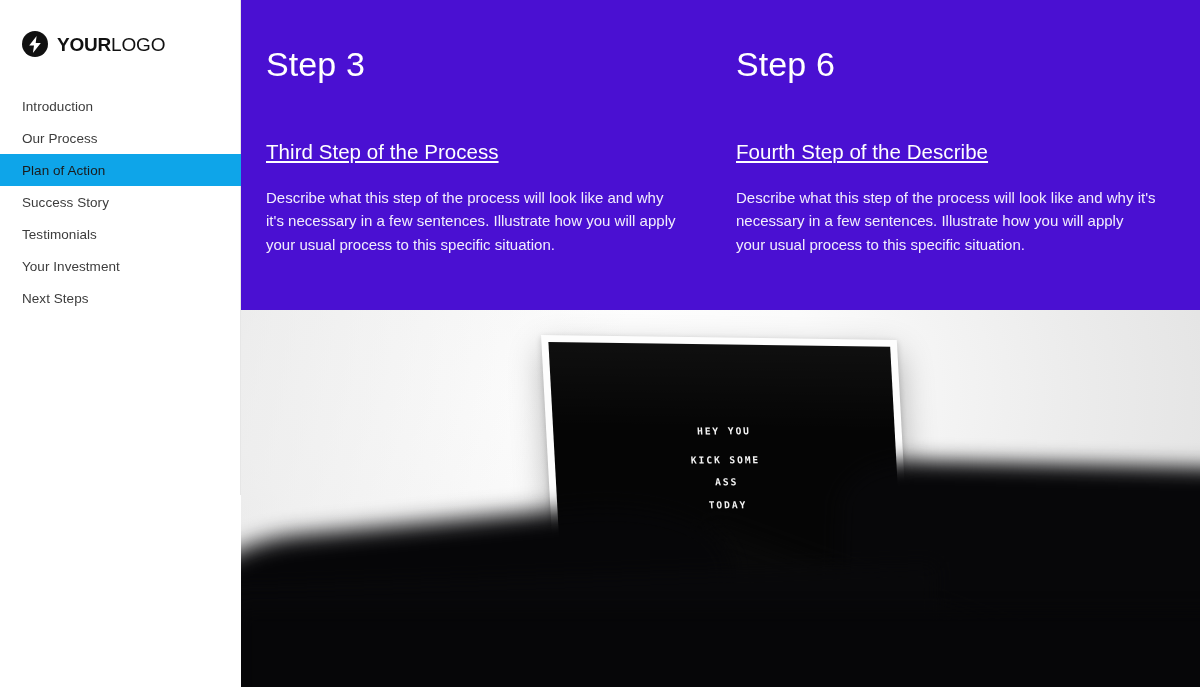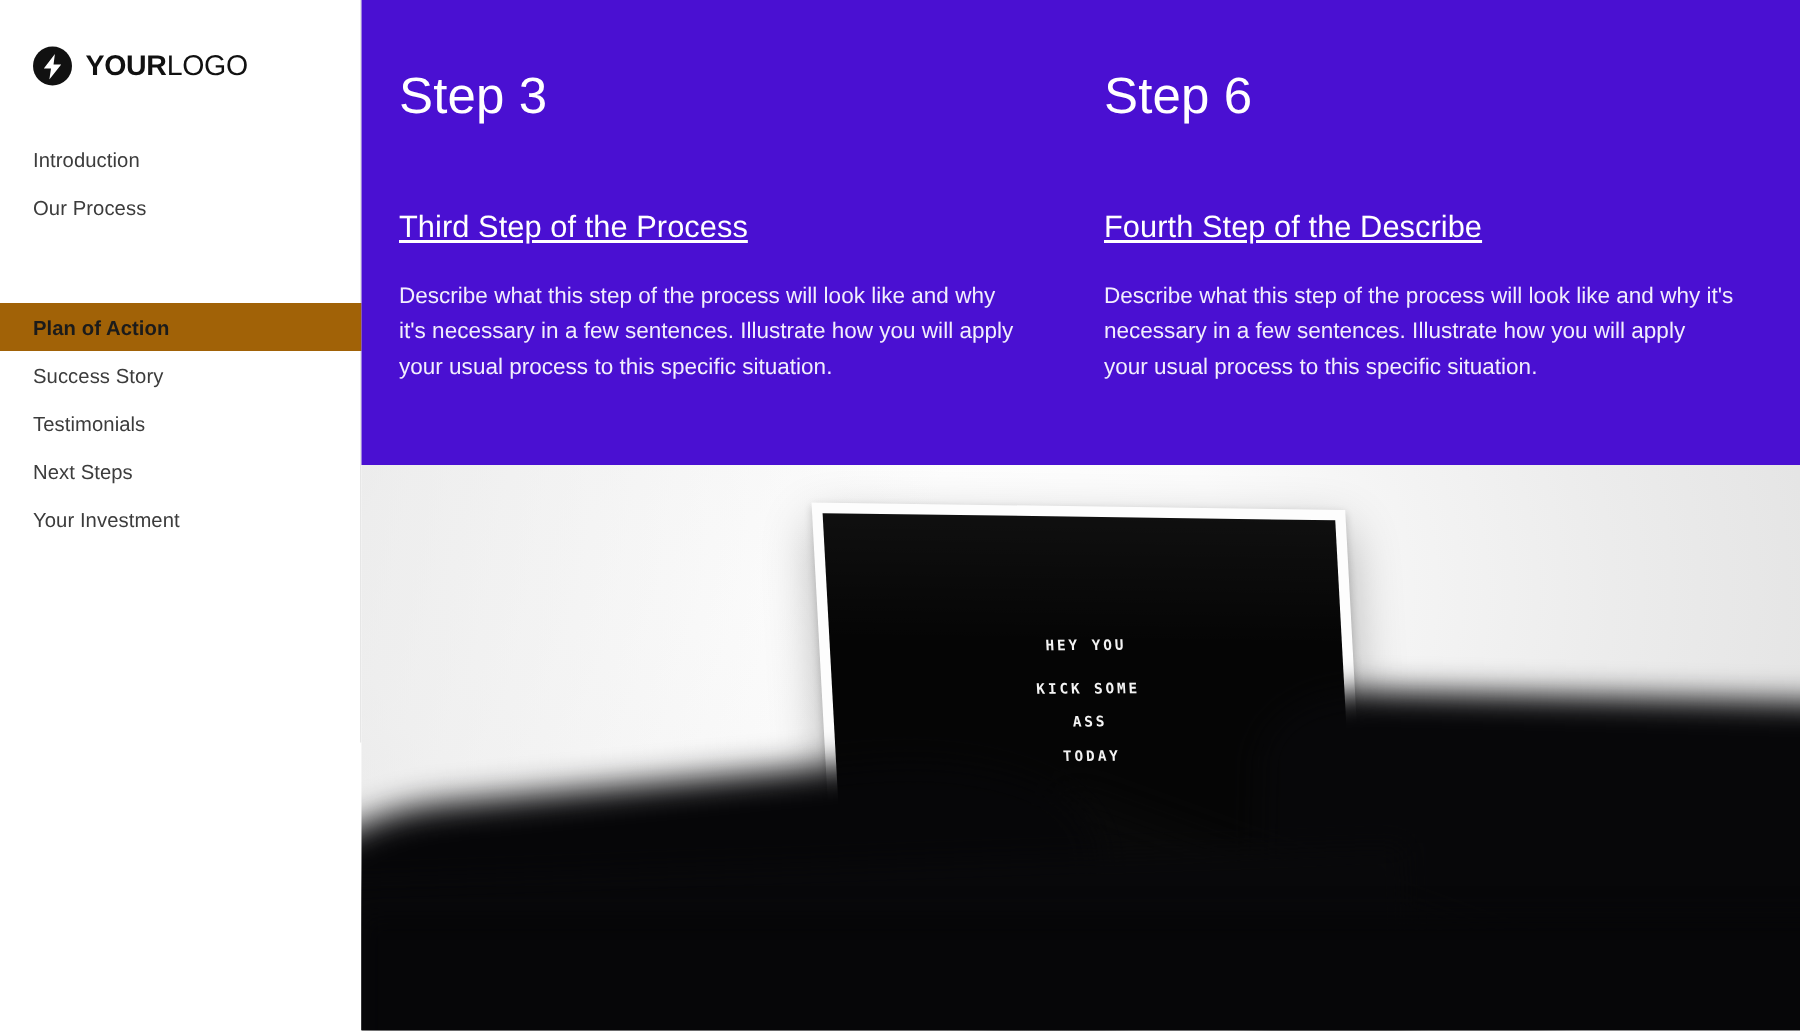--- a/index.html
+++ b/index.html
@@ -29,21 +29,21 @@
   .logo-text .b { font-weight:700; color:#111111; }
   .logo-text .l { font-weight:400; color:#111111; }
 
   #nav { margin-top:33px; }
   .nav-item {
     height:32px; display:flex; align-items:center;
     padding-left:22px; font-size:13.5px; color:#3c3c3c;
     letter-spacing:0.05px; cursor:pointer; width:241px;
   }
   .nav-item.active {
-    background:#a16207; color:#1b1b1b; font-weight:700;margin-top:48px;
+    background:#0ea5e9; color:#1b1b1b; font-weight:400;
   }
 
   
   #main { flex:1; position:relative; height:687px; }
 
   #purple {
     position:absolute; left:0; top:0; width:959px; height:310px;
     background:#4a10d2; overflow:hidden;
   }
   .cols { display:flex; padding:46px 0 0 25px; gap:0; }
@@ -167,24 +167,24 @@
       <div class="nav-item active">
         <span>Plan of Action</span>
       </div>
       <div class="nav-item">
         <span>Success Story</span>
       </div>
       <div class="nav-item">
         <span>Testimonials</span>
       </div>
       <div class="nav-item">
+        <span>Your Investment</span>
+      </div>
+      <div class="nav-item">
         <span>Next Steps</span>
-      </div>
-      <div class="nav-item">
-        <span>Your Investment</span>
       </div>
     </nav>
 
   </aside>
 
   <main id="main">
 
     <section id="purple">
       <div class="cols">
 

